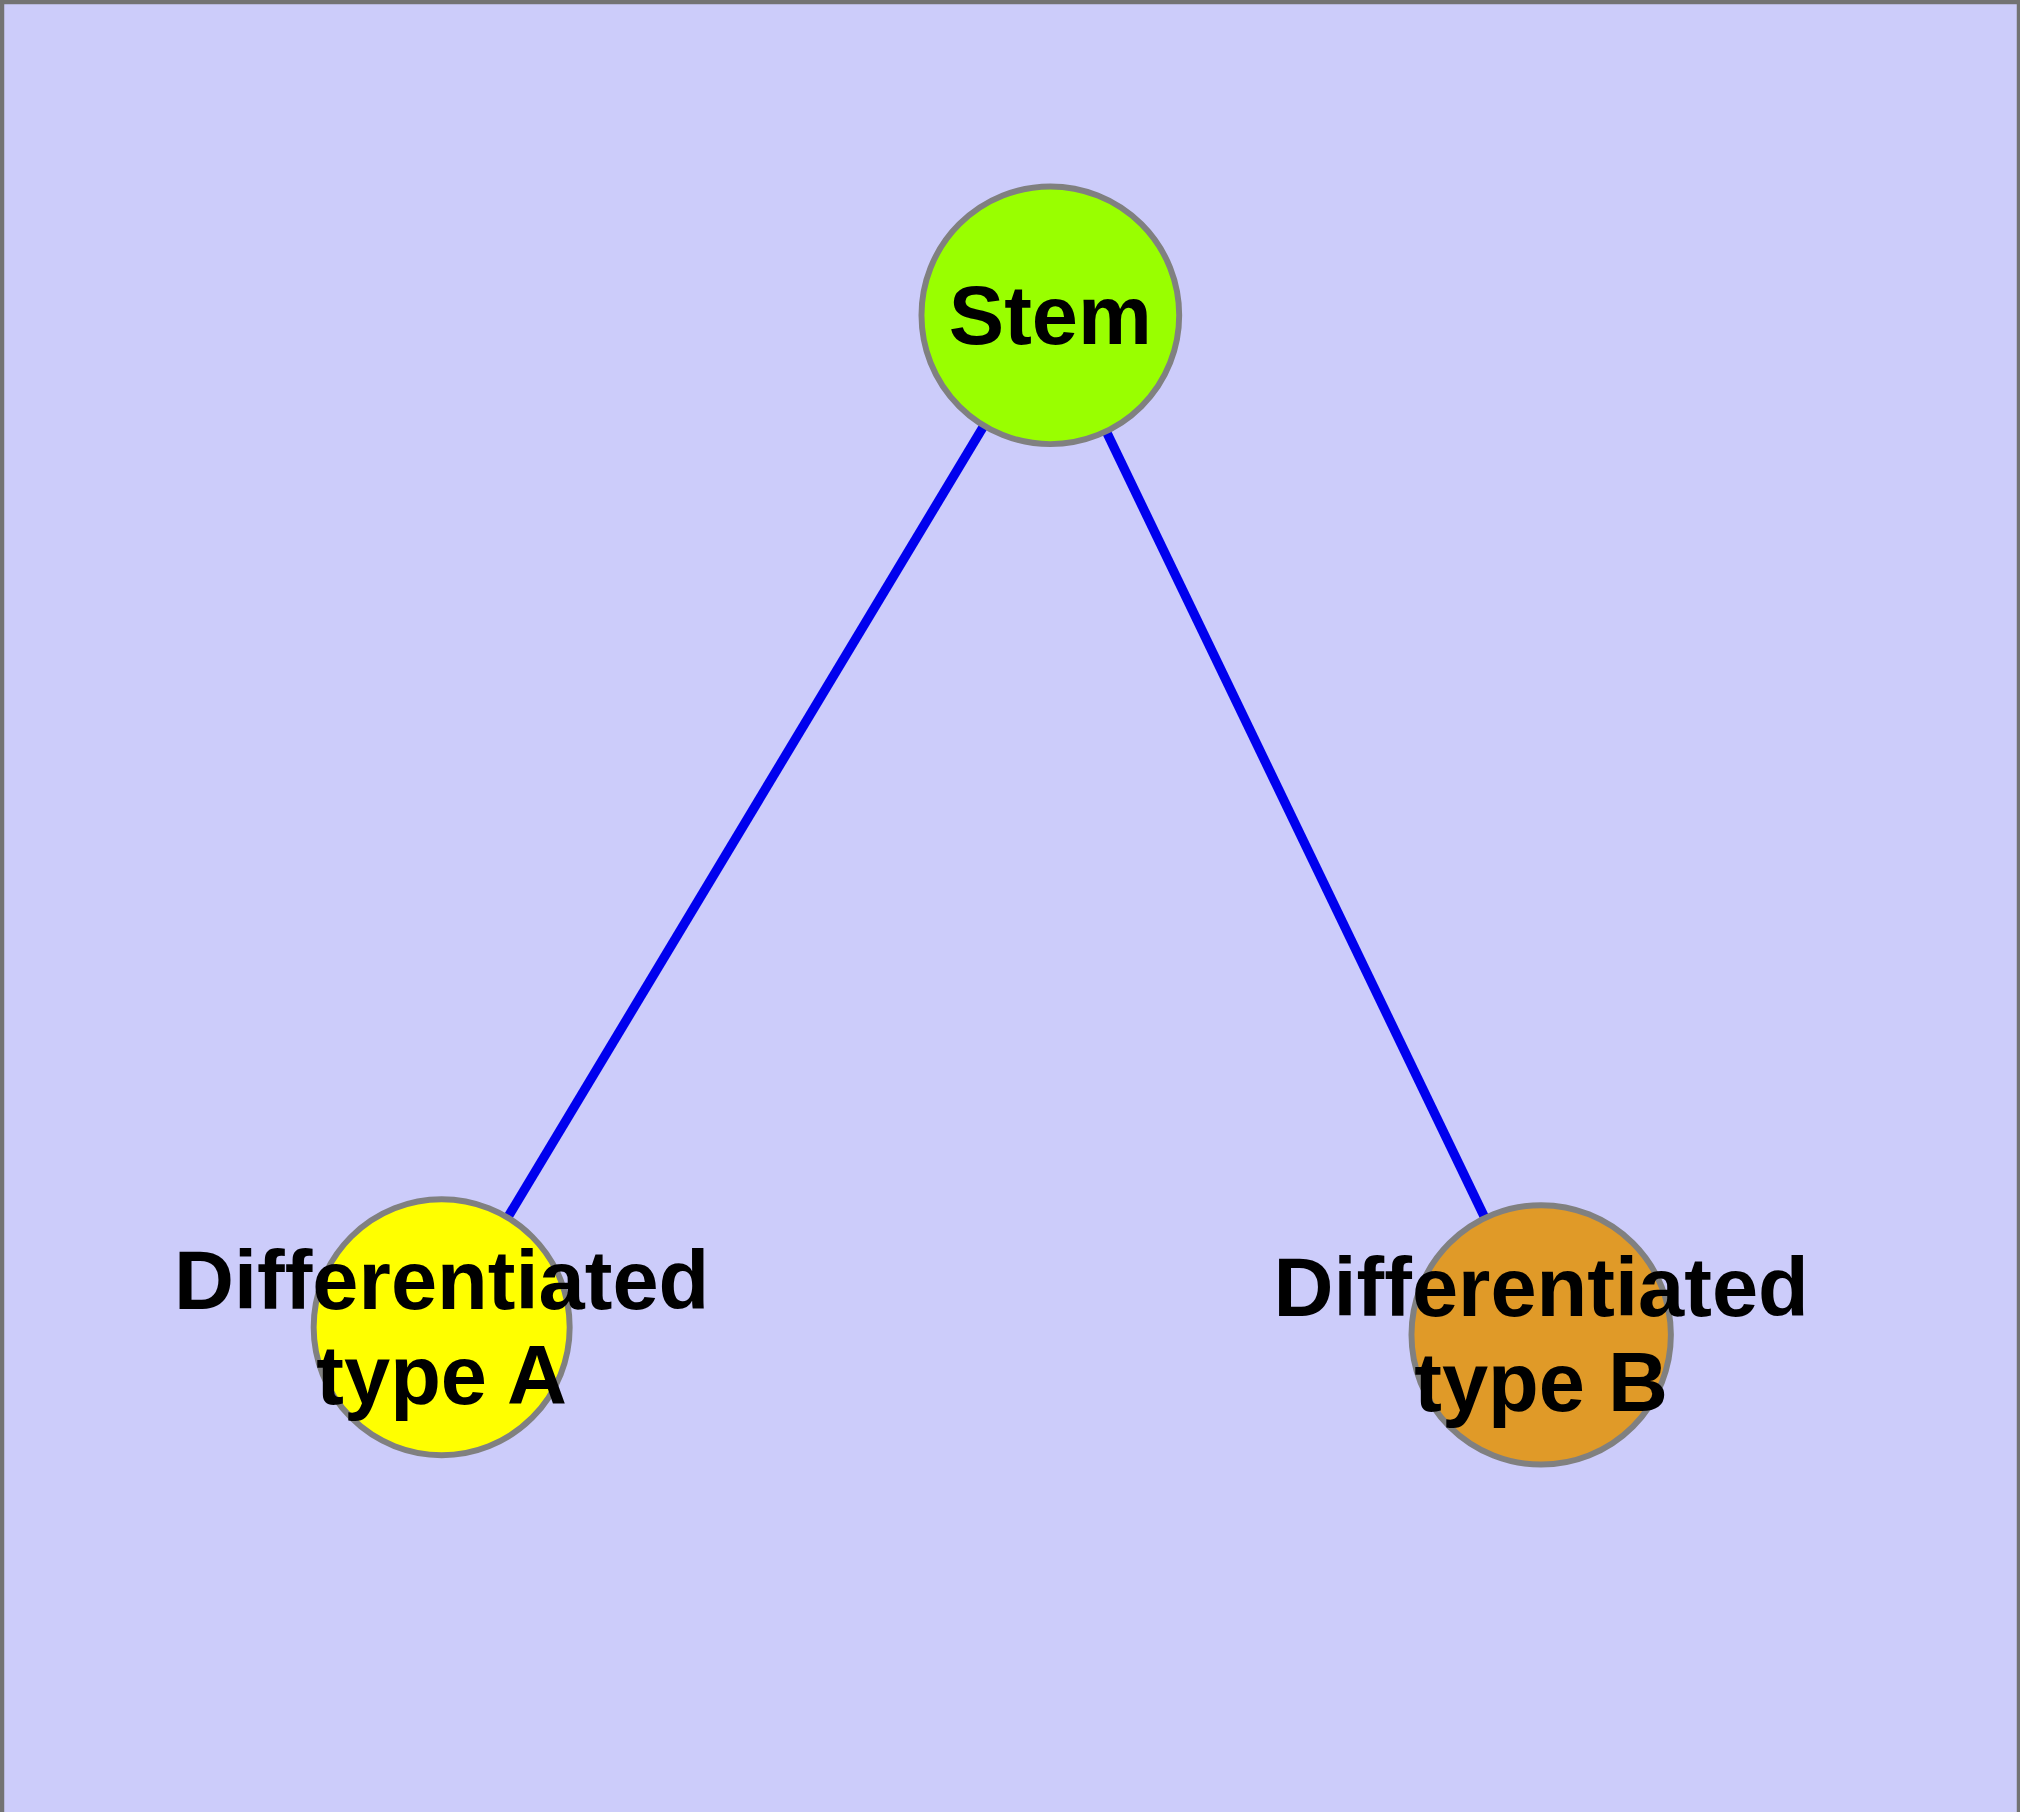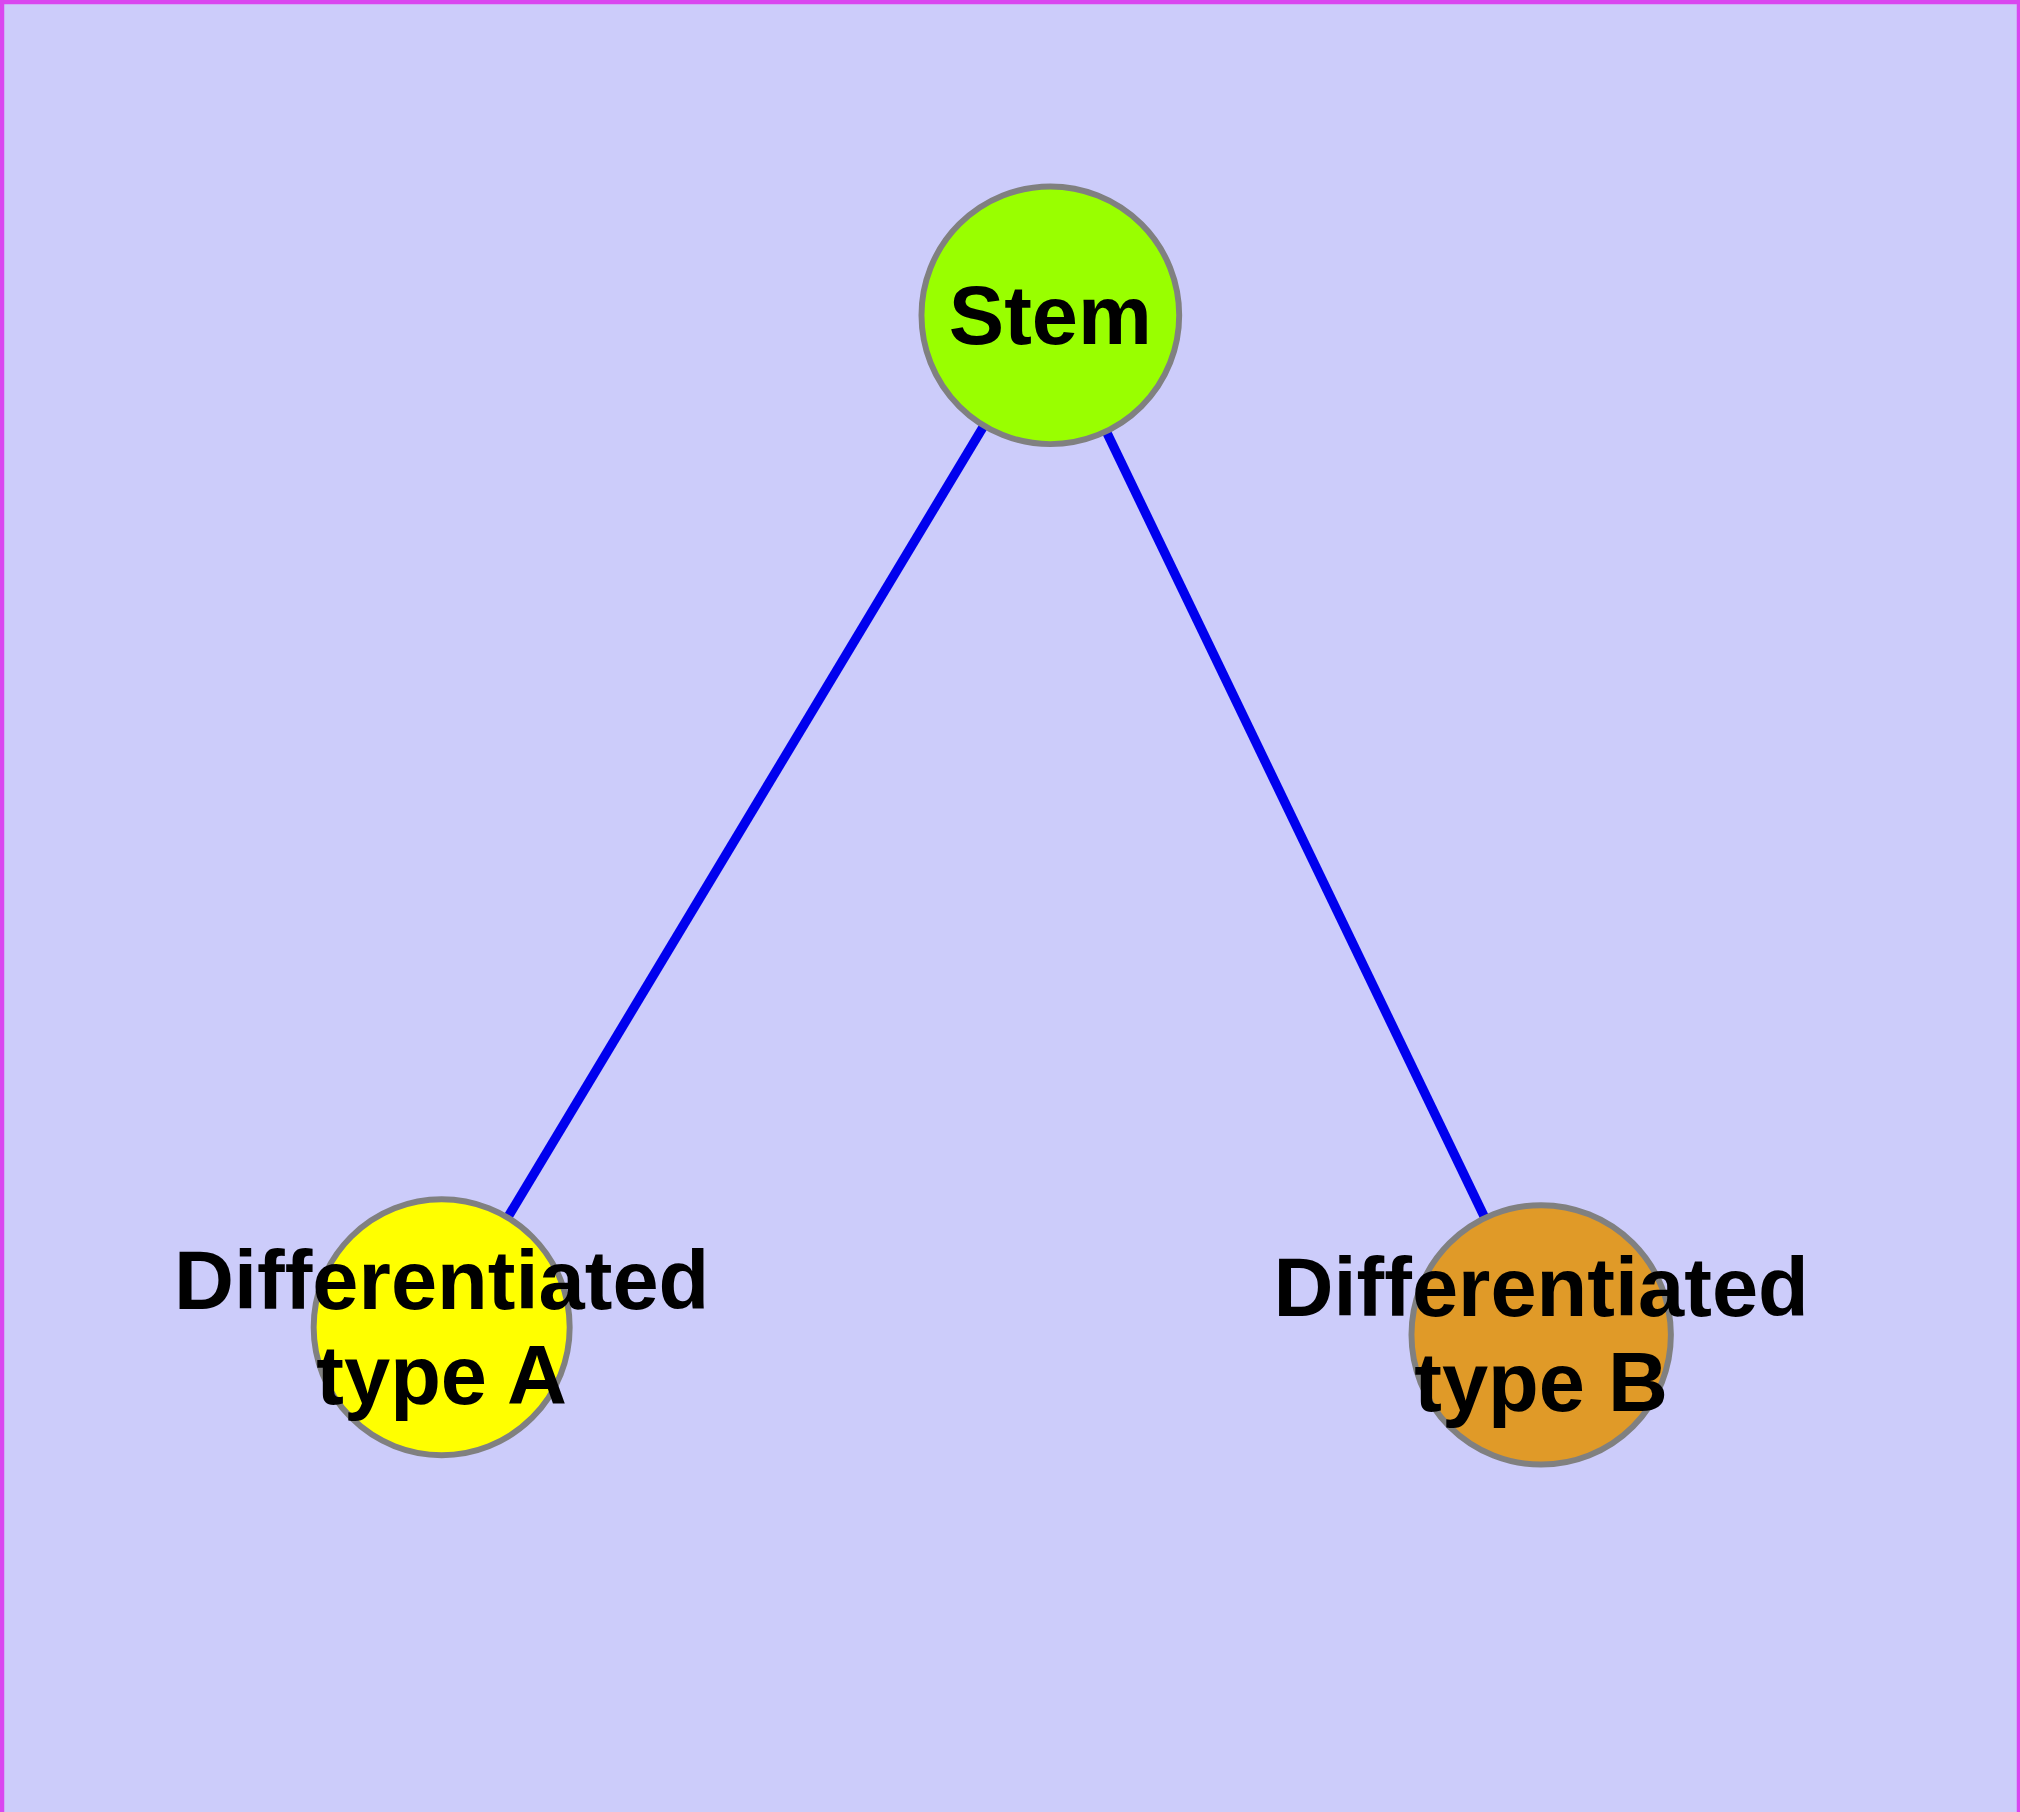--- a/index.html
+++ b/index.html
@@ -11,21 +11,21 @@
   body {
     width: 2021px;
     height: 1812px;
     overflow: hidden;
     font-family: "Liberation Sans", sans-serif;
   }
   #canvas-root {
     position: relative;
     width: 2021px;
     height: 1812px;
-    background: #d946ef;
+    background: #737373;
   }
   #graph-svg {
     position: absolute;
     left: 0;
     top: 0;
     width: 2021px;
     height: 1812px;
     display: block;
   }
   .node-label {

